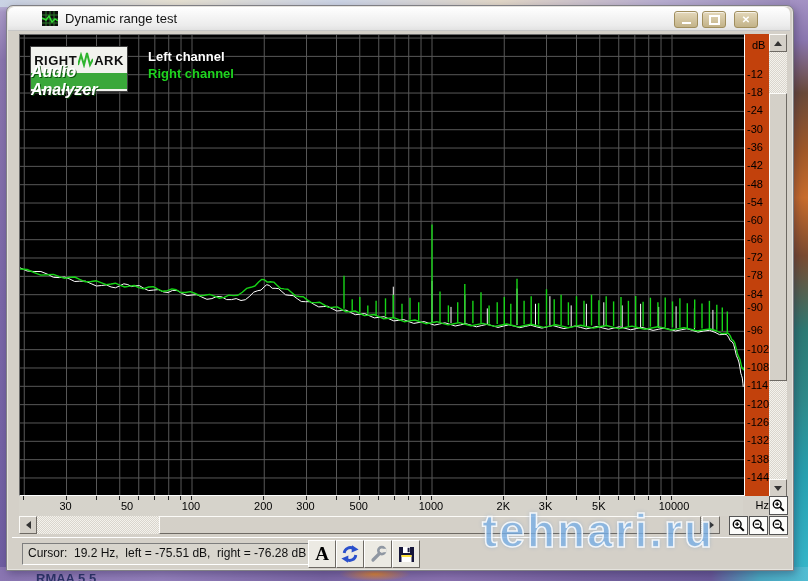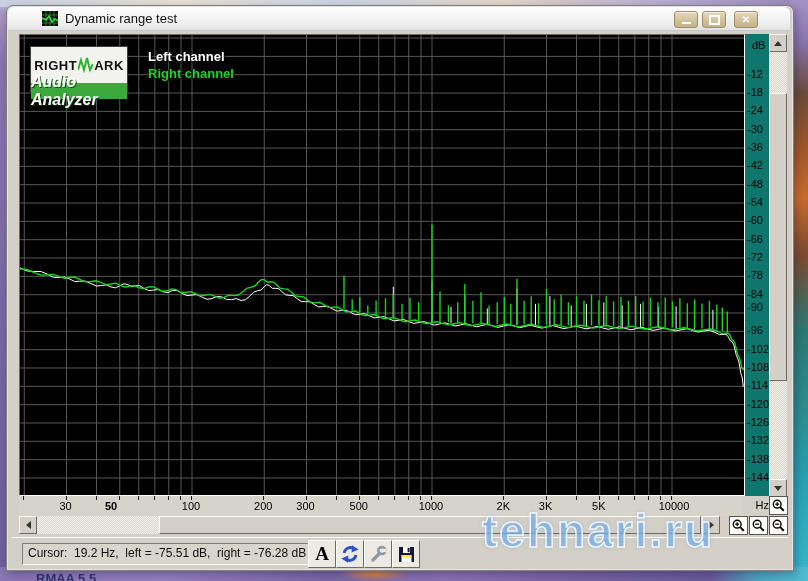--- a/index.html
+++ b/index.html
@@ -31,30 +31,30 @@
     box-shadow:inset 0 1px 0 rgba(255,255,255,.65);}
   #btn-min{left:666px;} #btn-max{left:694px;} #btn-close{left:726px;}
   .glyph-min{width:9px;height:2px;background:#fff;margin-top:6px;}
   .glyph-max{width:7px;height:6px;border:2px solid #fff;}
   #btn-close{color:#fff;font-size:10px;font-weight:bold;line-height:10px;}
   
   #plot{left:12px;top:28px;width:724px;height:460px;background:#000;
     border:1px solid;border-color:#6a6a6a #fdfdfd #fdfdfd #6a6a6a;}
   #plot svg{display:block;}
   #logo{left:10px;top:11px;width:96px;height:44px;border:1px solid #3e3e3e;background:#f2f3ee;}
-  #logo-top{height:36px;display:flex;align-items:center;justify-content:center;gap:1px;}
+  #logo-top{height:26px;display:flex;align-items:center;justify-content:center;gap:1px;}
   #logo-top span{font-size:13px;font-weight:bold;color:#101010;letter-spacing:.5px;}
   #logo-bar{height:16px;background:#3aa83a;display:flex;align-items:center;justify-content:center;}
   #logo-bar span{font-size:16px;font-weight:bold;font-style:italic;color:#fff;
     text-shadow:1px 1px 0 rgba(0,70,0,.85);}
   .legend{left:128px;font-size:13px;font-weight:bold;text-shadow:1px 1px 2px #000,0 0 2px #000;}
   #legend-left{top:14px;color:#ffffff;}
   #legend-right{top:31px;color:#1fd41f;}
   
-  #db-strip{left:738px;top:28px;width:24px;height:462px;background:#0f766e;overflow:hidden;}
+  #db-strip{left:738px;top:28px;width:24px;height:462px;background:#c2410c;overflow:hidden;}
   .db-label{position:absolute;left:2px;font-size:11px;color:#000;white-space:nowrap;}
   #db-unit{position:absolute;left:7px;top:5px;font-size:11px;color:#000;}
   #freq-strip{left:12px;top:490px;width:724px;height:20px;background:#d6d3cb;overflow:hidden;}
   .freq-label{position:absolute;top:4px;width:40px;margin-left:-20px;text-align:center;font-size:11px;color:#000;}
   .freq-tick{position:absolute;top:0;width:1px;height:4px;background:#222;}
   #hz-label{left:738px;top:493px;width:24px;text-align:right;font-size:11px;color:#000;}
   
   .dither{background-color:#d9d5cd;background-image:
     linear-gradient(45deg,#f4f2ec 25%,transparent 25%,transparent 75%,#f4f2ec 75%),
     linear-gradient(45deg,#f4f2ec 25%,transparent 25%,transparent 75%,#f4f2ec 75%);
@@ -329,21 +329,21 @@
       <span class="freq-tick" style="left: 484.255px;"></span>
       <span class="freq-tick" style="left: 526.517px;"></span>
       <span class="freq-tick" style="left: 556.502px;"></span>
       <span class="freq-tick" style="left: 579.761px;"></span>
       <span class="freq-tick" style="left: 598.764px;"></span>
       <span class="freq-tick" style="left: 614.831px;"></span>
       <span class="freq-tick" style="left: 628.749px;"></span>
       <span class="freq-tick" style="left: 641.026px;"></span>
       <span class="freq-tick" style="left: 652.008px;"></span>
       <span class="freq-label" style="left: 46.5168px;">30</span>
-      <span class="freq-label" style="left: 92px; font-weight: bold;">50</span>
+      <span class="freq-label" style="left: 108px;">50</span>
       <span class="freq-label" style="left: 172.008px;">100</span>
       <span class="freq-label" style="left: 244.255px;">200</span>
       <span class="freq-label" style="left: 286.517px;">300</span>
       <span class="freq-label" style="left: 339.761px;">500</span>
       <span class="freq-label" style="left: 412.008px;">1000</span>
       <span class="freq-label" style="left: 484.255px;">2K</span>
       <span class="freq-label" style="left: 526.517px;">3K</span>
       <span class="freq-label" style="left: 579.761px;">5K</span>
       <span class="freq-label" style="left: 655px;">10000</span>
     </div>

